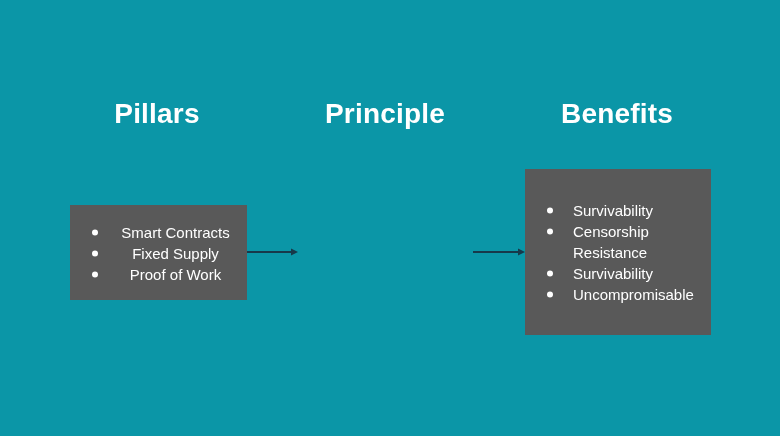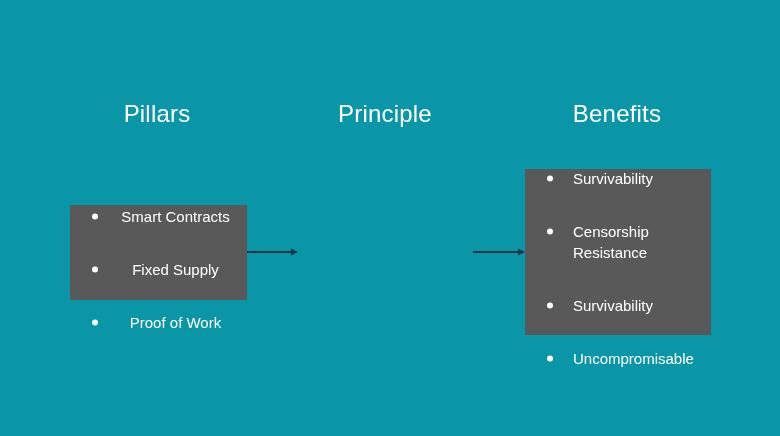--- a/index.html
+++ b/index.html
@@ -17,22 +17,22 @@
     position: relative;
     width: 780px;
     height: 436px;
     background: #0b96a7;
   }
 
   
   .col-heading {
     position: absolute;
     color: #ffffff;
-    font-size: 24px;
-    font-weight: 400;
+    font-size: 28px;
+    font-weight: 700;
     line-height: 28px;
     letter-spacing: 0.2px;
     text-align: center;
     white-space: nowrap;
     transform: translateX(-50%);
   }
   #heading-pillars   { left: 157px; top: 100px; }
   #heading-principle { left: 385px; top: 100px; }
   #heading-benefits  { left: 617px; top: 100px; }
 
@@ -75,21 +75,20 @@
     padding: 0 14px 0 22px;
     list-style: none;
   }
   .bullet-item {
     position: relative;
     color: #ffffff;
     font-size: 15px;
     line-height: 21px;
     font-weight: 400;
     padding-left: 26px;
-    margin-top: 32px;
   }
   .bullet-dot {
     position: absolute;
     left: 0;
     top: 8px;
     width: 6px;
     height: 6px;
     border-radius: 50%;
     background: #ffffff;
   }

